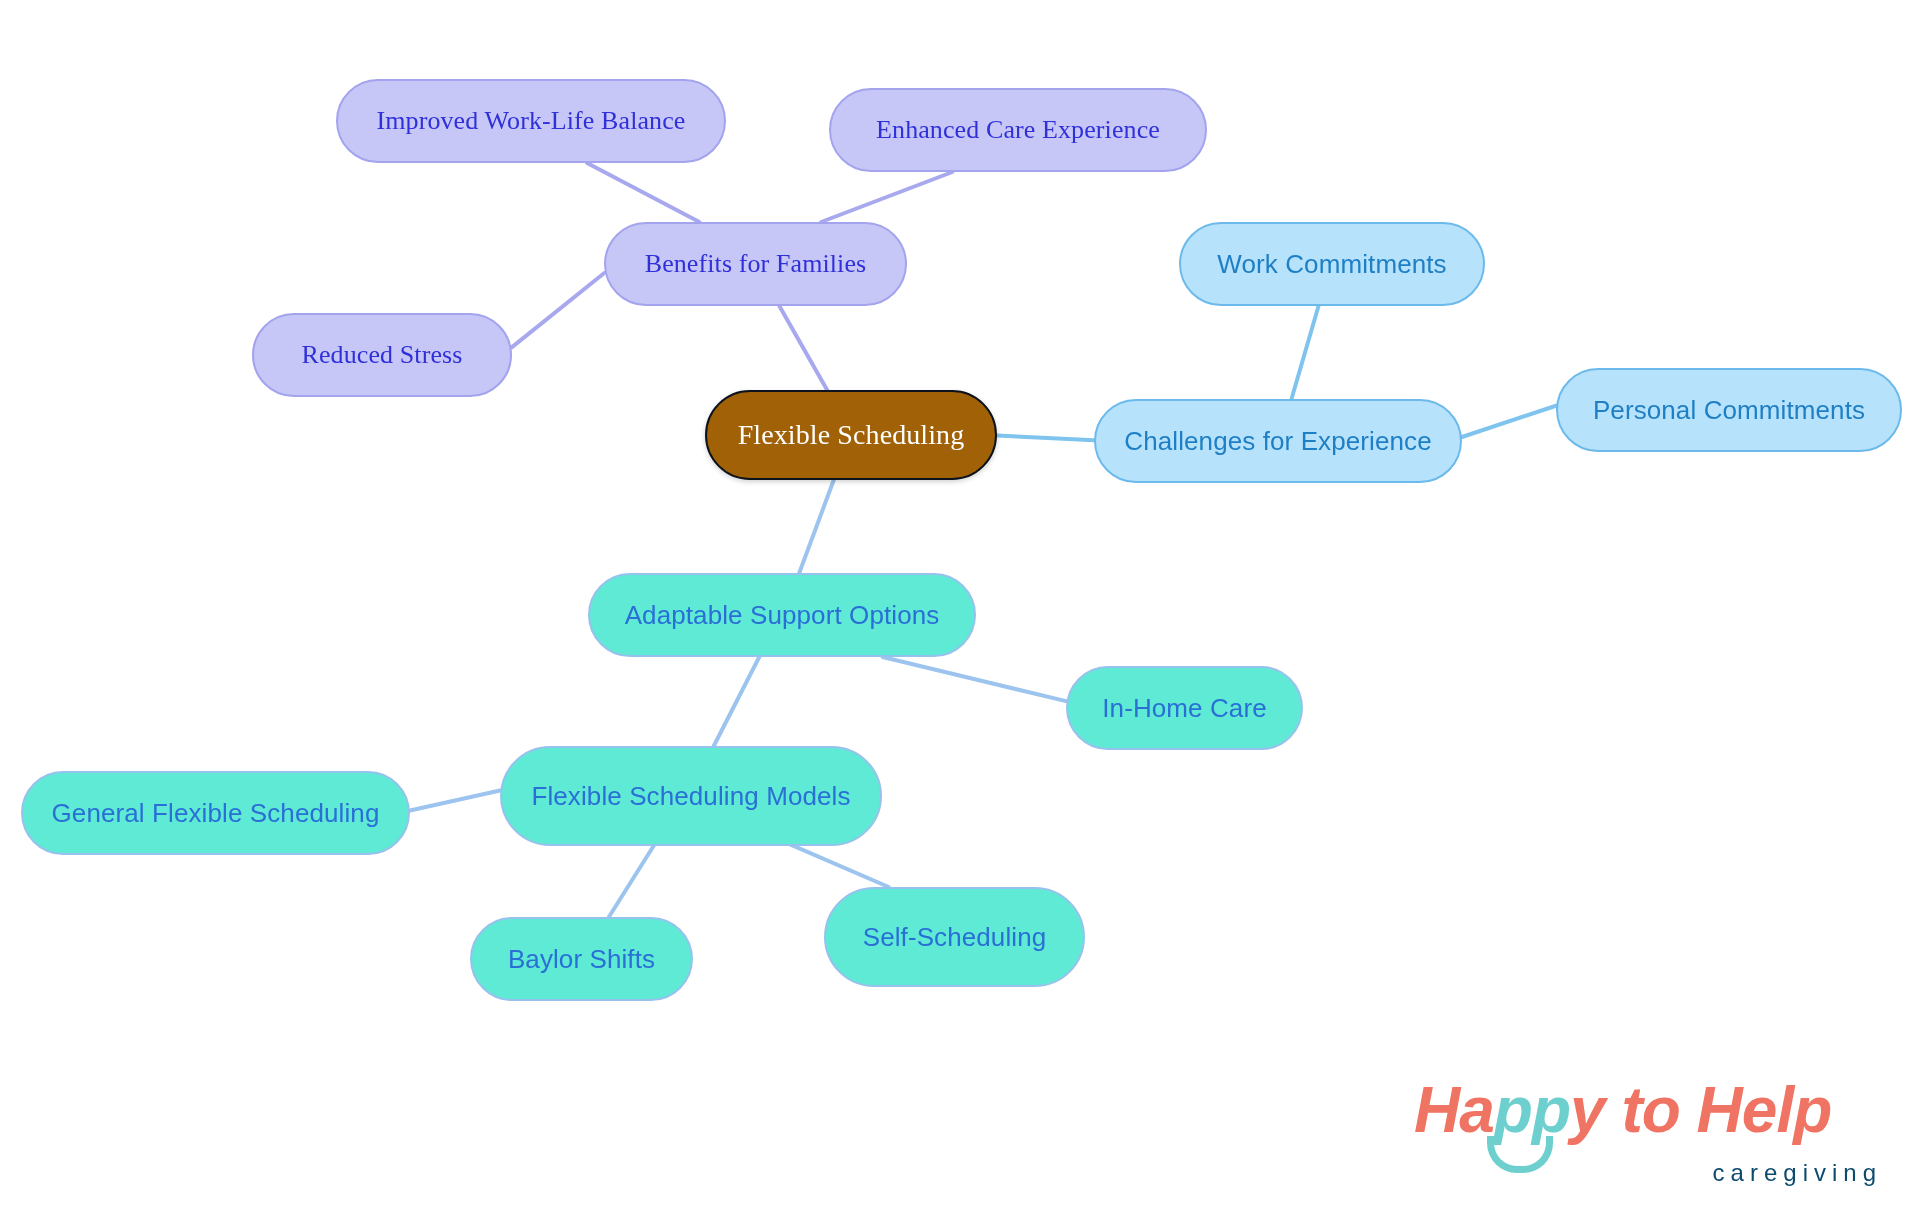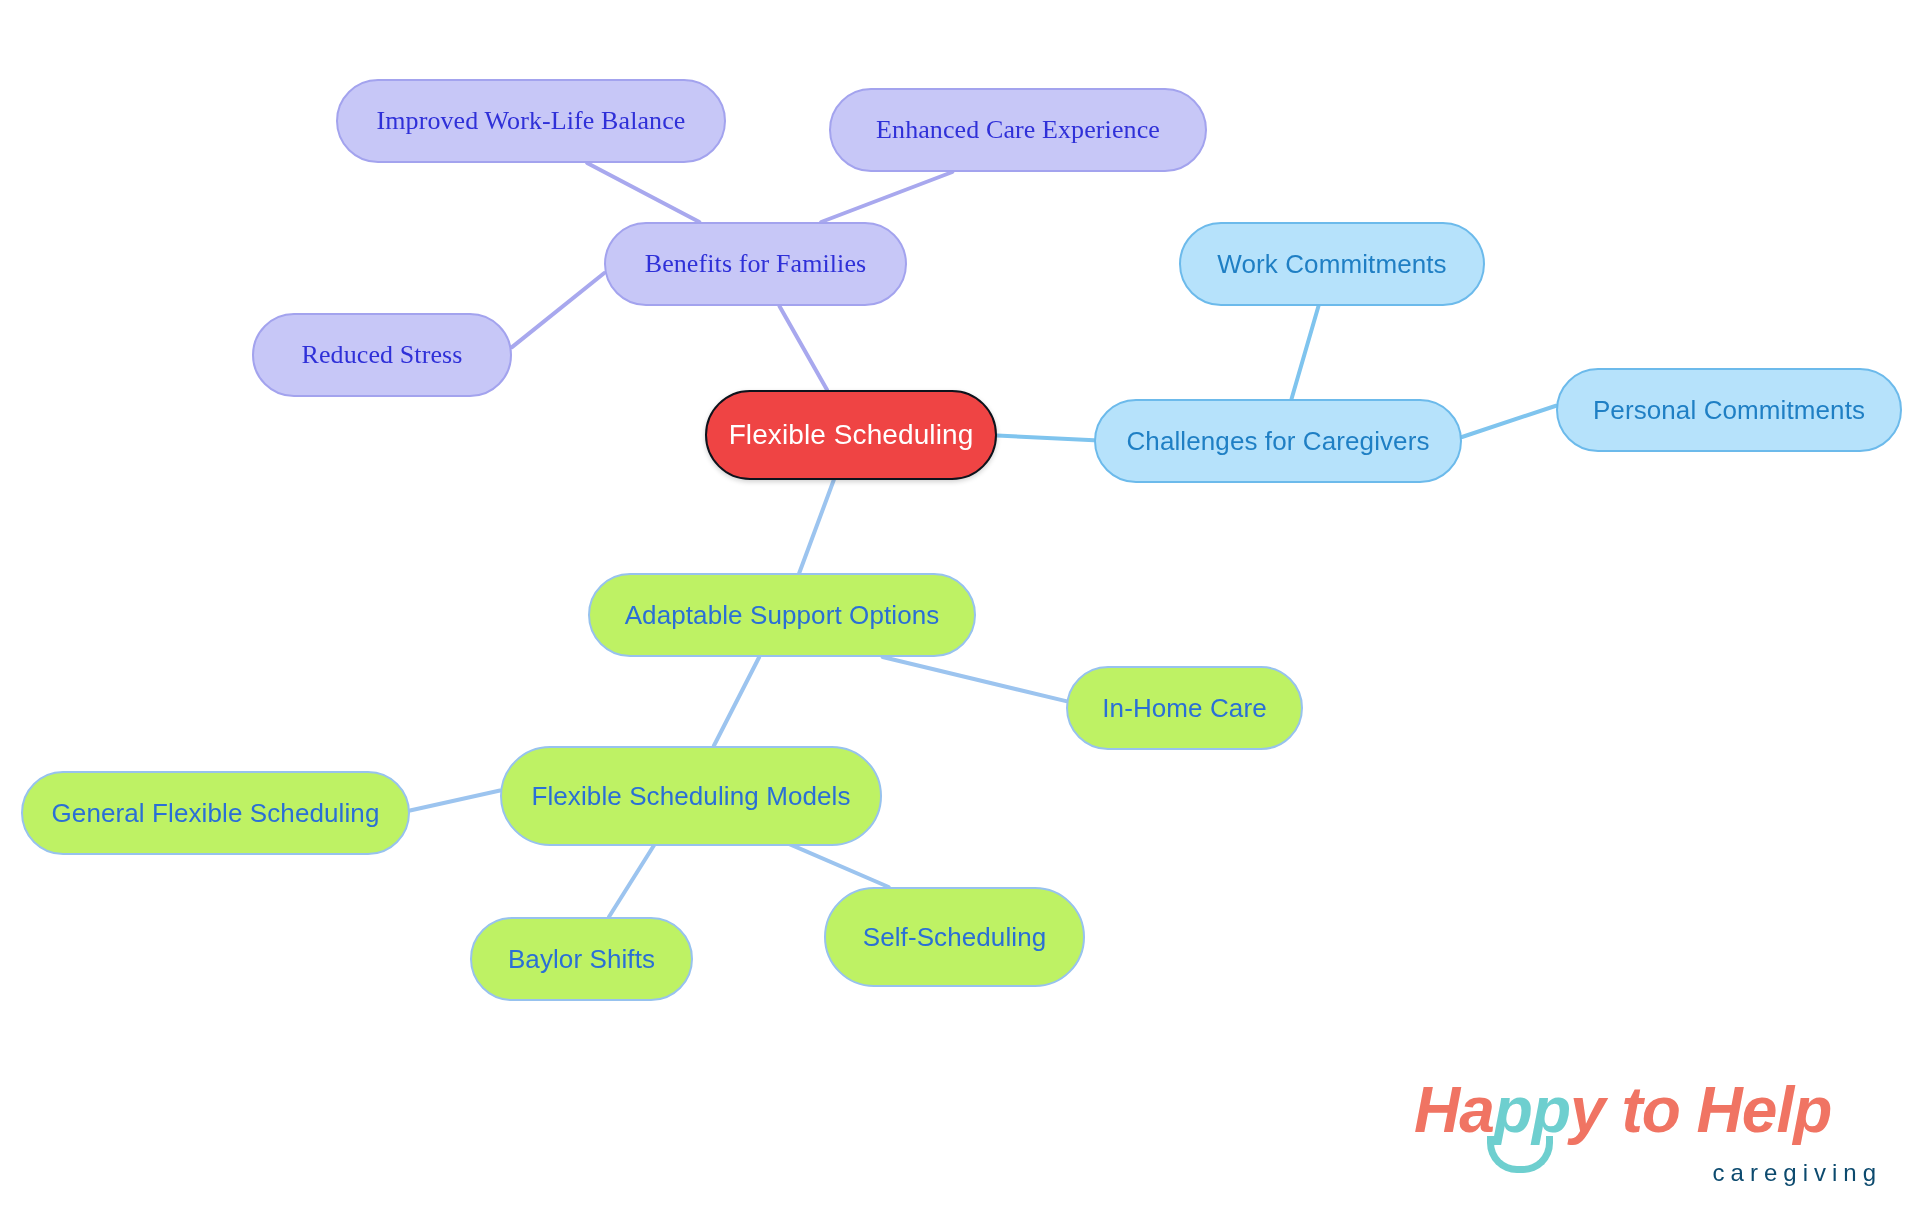--- a/index.html
+++ b/index.html
@@ -37,41 +37,42 @@
     border-style: solid;
     border-width: 2px;
     white-space: nowrap;
     letter-spacing: 0.1px;
   }
   .node-label {
     display: block;
     line-height: 1;
   }
   .node.root {
-    background: #ef4444;
+    background: #a16207;
     border-color: #0d131c;
     color: #ffffff;
     font-size: 28px;
     box-shadow: 0 2px 5px rgba(0,0,0,0.18);
+    font-family: Liberation Serif, serif;
   }
   .node.purple {
     background: #c7c7f7;
     border-color: #a3a3ee;
     color: #2f30d8;
     font-size: 26px;
     font-family: Liberation Serif, serif;
   }
   .node.cyan {
     background: #b6e2fb;
     border-color: #6cbaeb;
     color: #1f7fc4;
     font-size: 26px;
   }
   .node.blue {
-    background: #bef264;
+    background: #5eead4;
     border-color: #97c2ee;
     color: #2a6fd6;
     font-size: 26px;
   }
   #logo {
     position: absolute;
     right: 36px;
     bottom: 24px;
     width: 470px;
     height: 125px;
@@ -139,21 +140,21 @@
       <div class="node purple" style="left: 336px; top: 79px; width: 390px; height: 84px;">
         <span class="node-label">Improved Work-Life Balance</span>
       </div>
       <div class="node purple" style="left: 829px; top: 88px; width: 378px; height: 84px;">
         <span class="node-label">Enhanced Care Experience</span>
       </div>
       <div class="node purple" style="left: 252px; top: 313px; width: 260px; height: 84px;">
         <span class="node-label">Reduced Stress</span>
       </div>
       <div class="node cyan" style="left: 1094px; top: 399px; width: 368px; height: 84px;">
-        <span class="node-label">Challenges for Caregivers</span>
+        <span class="node-label">Challenges for Experience</span>
       </div>
       <div class="node cyan" style="left: 1179px; top: 222px; width: 306px; height: 84px; align-items: center;">
         <span class="node-label">Work Commitments</span>
       </div>
       <div class="node cyan" style="left: 1556px; top: 360px; width: 346px; height: 84px; margin-top: 8px;">
         <span class="node-label">Personal Commitments</span>
       </div>
       <div class="node blue" style="left: 588px; top: 573px; width: 388px; height: 84px;">
         <span class="node-label">Adaptable Support Options</span>
       </div>

